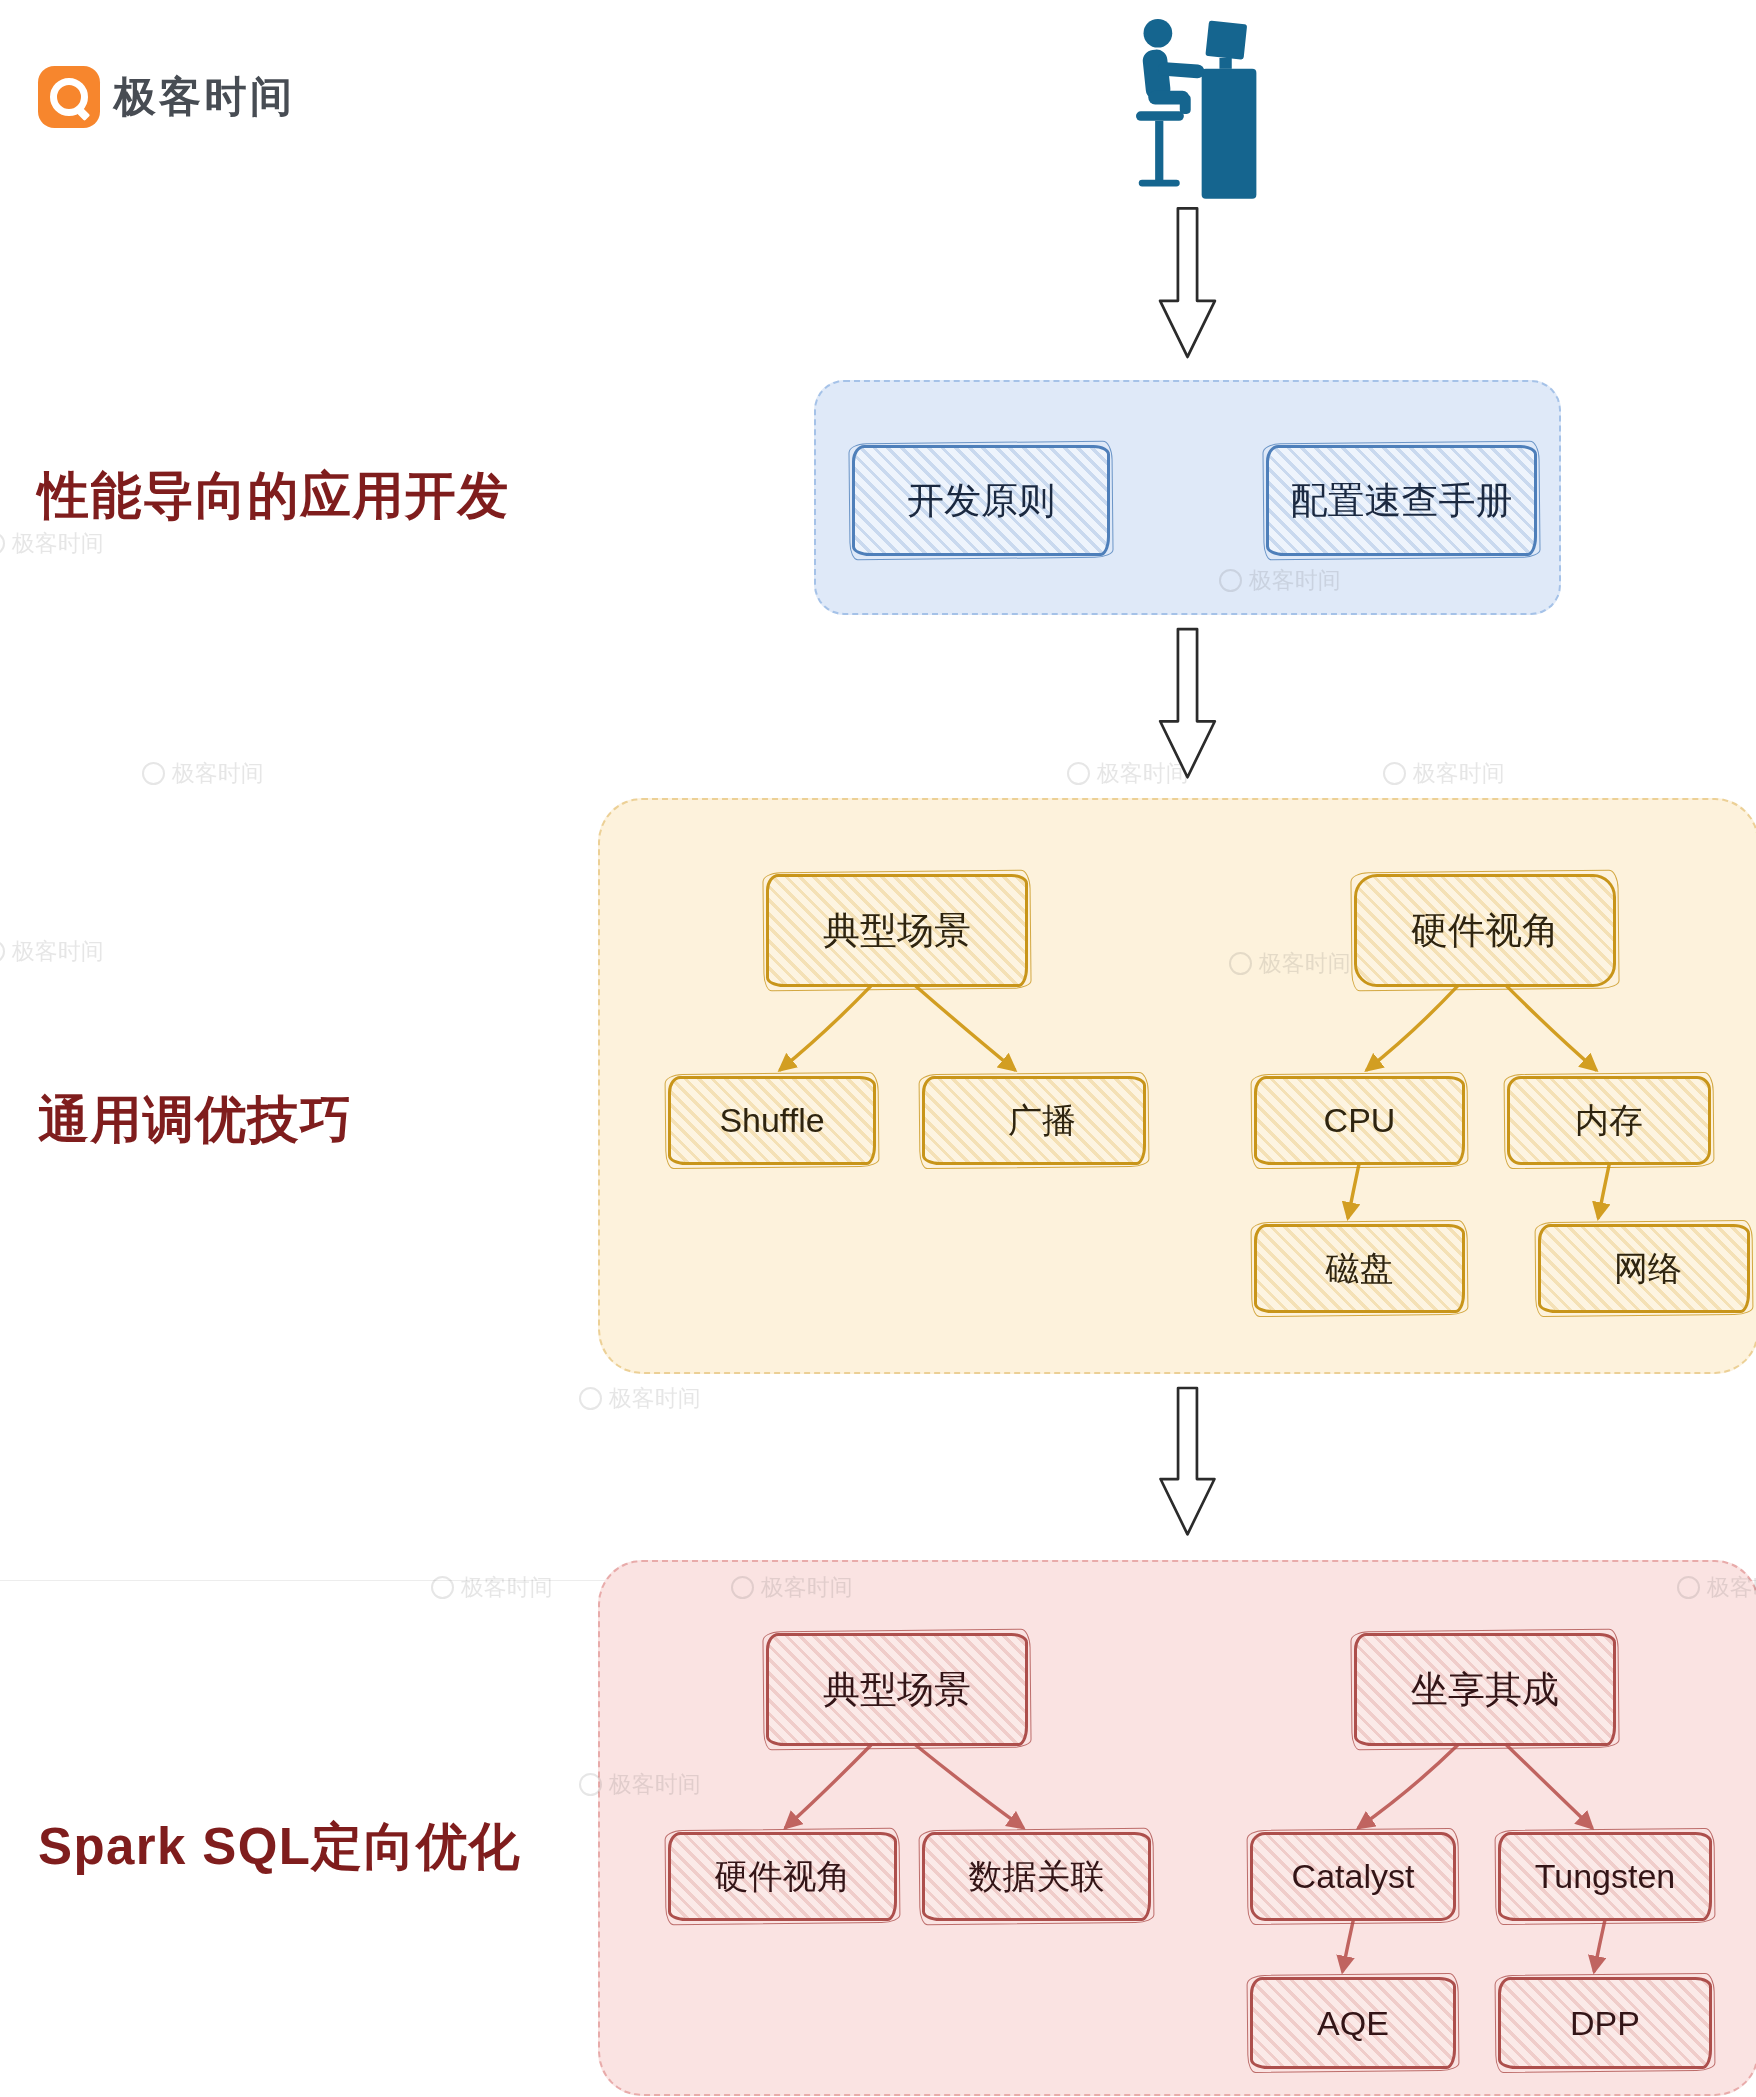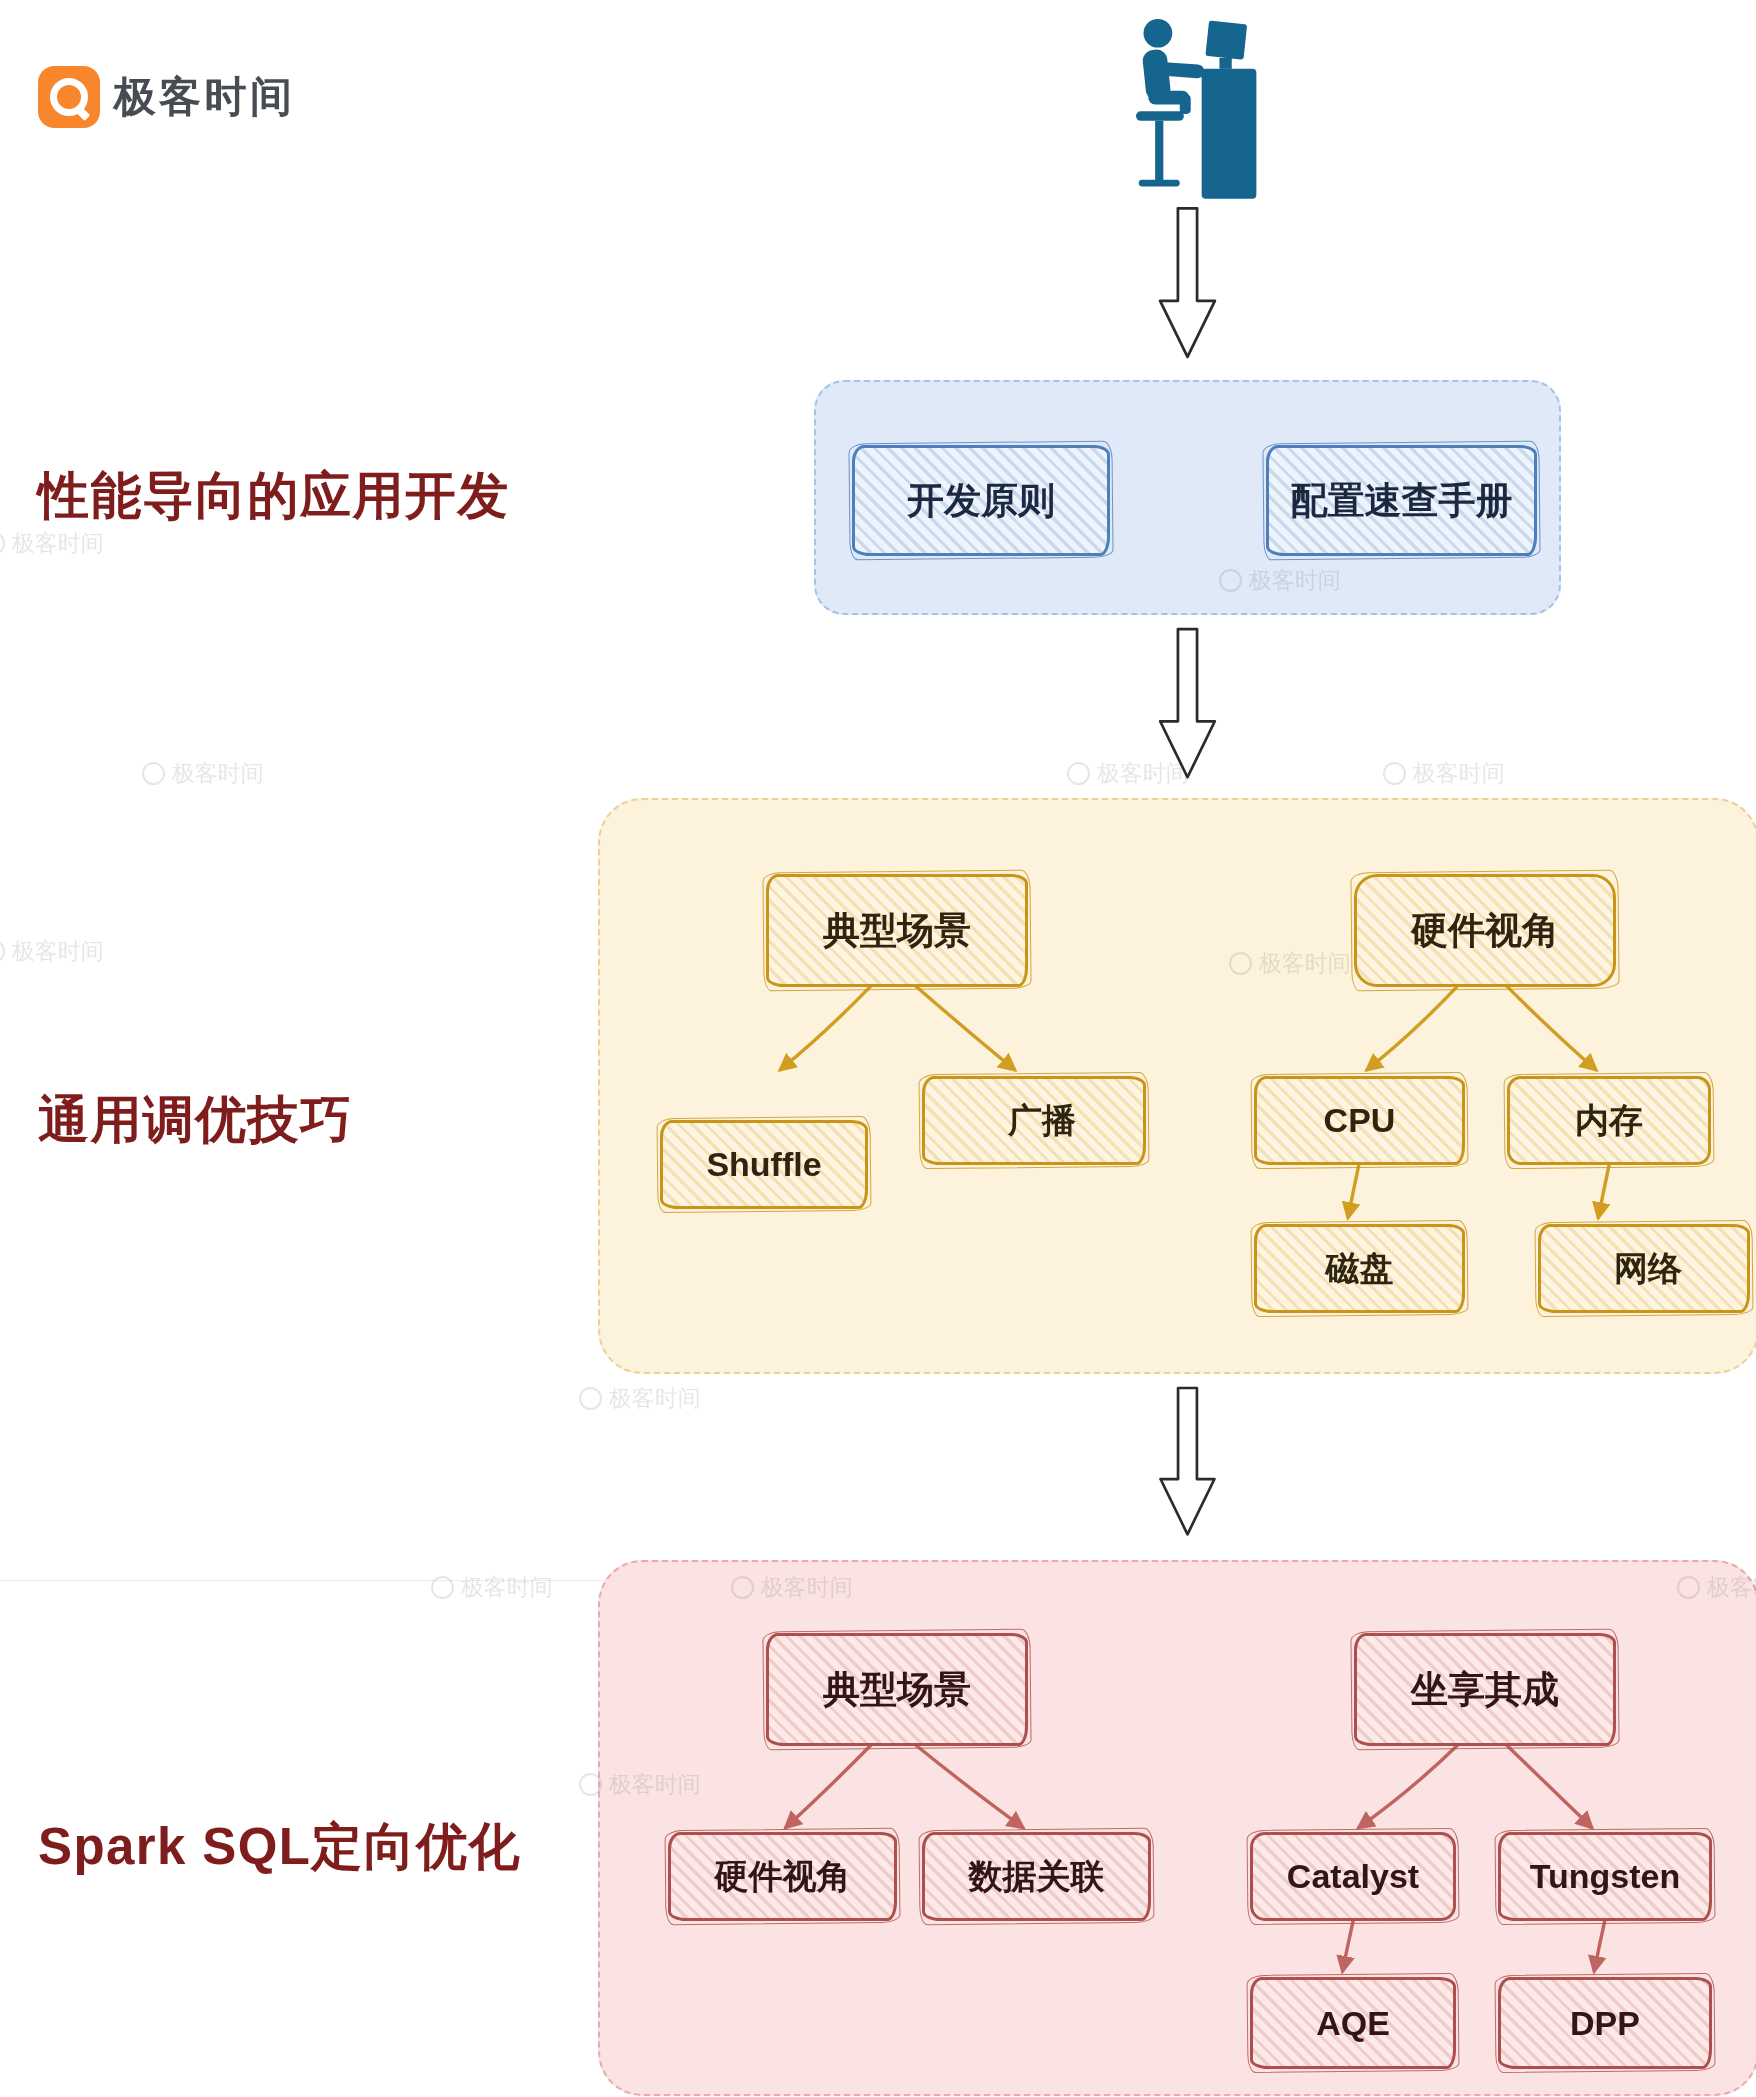--- a/index.html
+++ b/index.html
@@ -33,21 +33,21 @@
 
   
   .container{position:absolute;}
   .c-blue{left:814px;top:380px;width:743px;height:231px;background:#dfe9f8;border:2.1px dashed #a5c2e8;border-radius:30px;}
   .c-gold{left:598px;top:798px;width:1157px;height:572px;background:#fdf2dc;border:2.1px dashed #ecd096;border-radius:44px;}
   .c-red{left:598px;top:1560px;width:1157px;height:532px;background:#fae3e2;border:2.1px dashed #e8abaa;border-radius:44px;}
 
   
   .box{
     position:absolute;display:flex;align-items:center;justify-content:center;
-    font-size:34px;font-weight:700;color:#20242e;z-index:2;
+    font-size:34px;font-weight:400;color:#20242e;z-index:2;
     border:3.4px solid var(--bc);
     border-radius:12.3px 16.4px 9.6px 18px / 16.4px 9.6px 19px 9.6px;
   }
   .box::after{
     content:"";position:absolute;inset:-6.2px;pointer-events:none;
     border:1.7px solid var(--bc);opacity:.8;
     border-radius:18px 9.6px 19px 8.2px / 9.6px 19px 8.2px 18px;
     transform:rotate(-.6deg);
   }
   .box.lg{font-size:37px;}
@@ -117,21 +117,21 @@
       <path d="M396 272 Q330 340 264 394" marker-end="url(#ah-g)"></path>
       <path d="M462 272 Q540 340 606 394" marker-end="url(#ah-g)"></path>
       <path d="M1254 272 Q1190 340 1122 394" marker-end="url(#ah-g)"></path>
       <path d="M1326 272 Q1394 340 1456 394" marker-end="url(#ah-g)"></path>
       <path d="M1110 532 Q1102 570 1094 610" marker-end="url(#ah-g)"></path>
       <path d="M1476 532 Q1468 570 1460 610" marker-end="url(#ah-g)"></path>
     </g>
   </svg>
   <div class="box b-gold lg" style="left:166px;top:74px;width:256px;height:107px;">典型场景</div>
   <div class="box b-gold lg" style="left:754px;top:74px;width:256px;height:107px;border-radius:23px;">硬件视角</div>
-  <div class="box b-gold" style="left:60px;top:276px;width:202px;height:83px;margin-top:44px;">Shuffle</div>
+  <div class="box b-gold" style="left:68px;top:276px;width:202px;height:83px;">Shuffle</div>
   <div class="box b-gold" style="left:322px;top:276px;width:202px;height:83px;padding-left:16px;">广播</div>
   <div class="box b-gold" style="left:654px;top:276px;width:205px;height:83px;">CPU</div>
   <div class="box b-gold" style="left:907px;top:276px;width:198px;height:83px;border-radius:14px;">内存</div>
   <div class="box b-gold" style="left:654px;top:424px;width:205px;height:83px;">磁盘</div>
   <div class="box b-gold" style="left:938px;top:424px;width:198px;height:83px;padding-left:8px;">网络</div>
 </div>
 
 <div class="container c-red">
   <svg class="edges" viewBox="0 0 1692 778" xmlns="http://www.w3.org/2000/svg">
     <defs>

